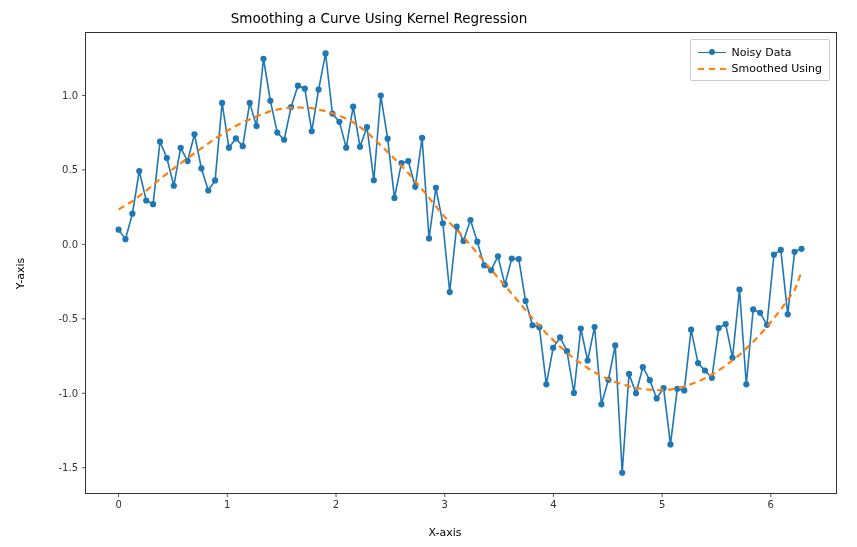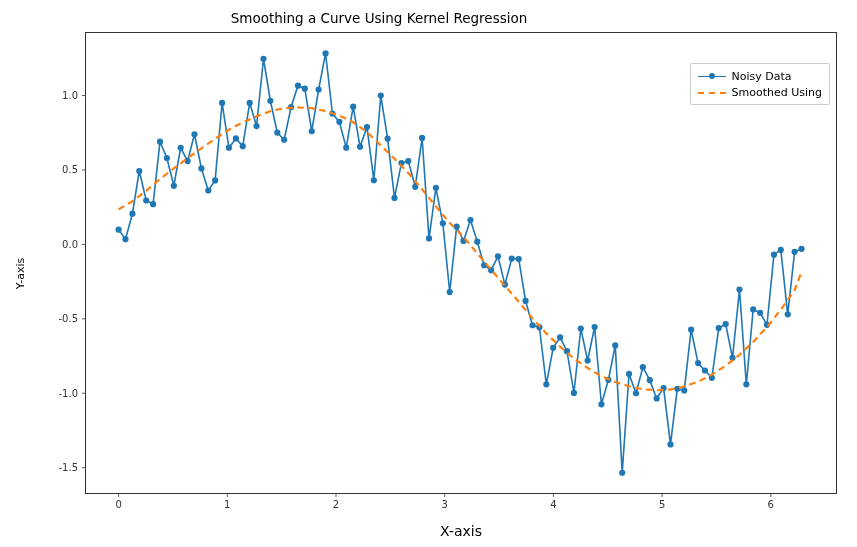--- a/index.html
+++ b/index.html
@@ -25,24 +25,24 @@
   .axes {
     position: absolute;
     left: 85px; top: 32px;
     width: 752px; height: 462px;
     border: 1px solid #333;
     box-sizing: border-box;
     overflow: visible;
   }
   .xlabel {
     position: absolute;
-    left: 85px; width: 752px;
+    left: 69px; width: 752px;
     bottom: 8px;
     text-align: center;
-    font-size: 14px;
+    font-size: 11px;
   }
   .ylabel {
     position: absolute;
     left: 14px; top: 0; height: 547px;
     width: 14px;
     display: flex; align-items: center; justify-content: center;
   }
   .ylabel > span {
     transform: rotate(-90deg);
     font-size: 11px;
@@ -51,21 +51,20 @@
   .tick text { font-size: 10px; fill: #333; }
   .tick line { stroke: #333; stroke-width: 0.8; }
   .legend {
     position: absolute;
     right: 6px; top: 6px;
     background: #fff;
     border: 1px solid #ccc;
     border-radius: 2px;
     padding: 4px 7px;
     font-size: 11px;
-    margin-top: 24px;
   }
   .legend-row {
     display: flex; align-items: center; gap: 6px;
     height: 16px;
   }
   .legend-swatch {
     width: 28px; height: 12px;
     position: relative;
   }
   .swatch-noisy .line {

